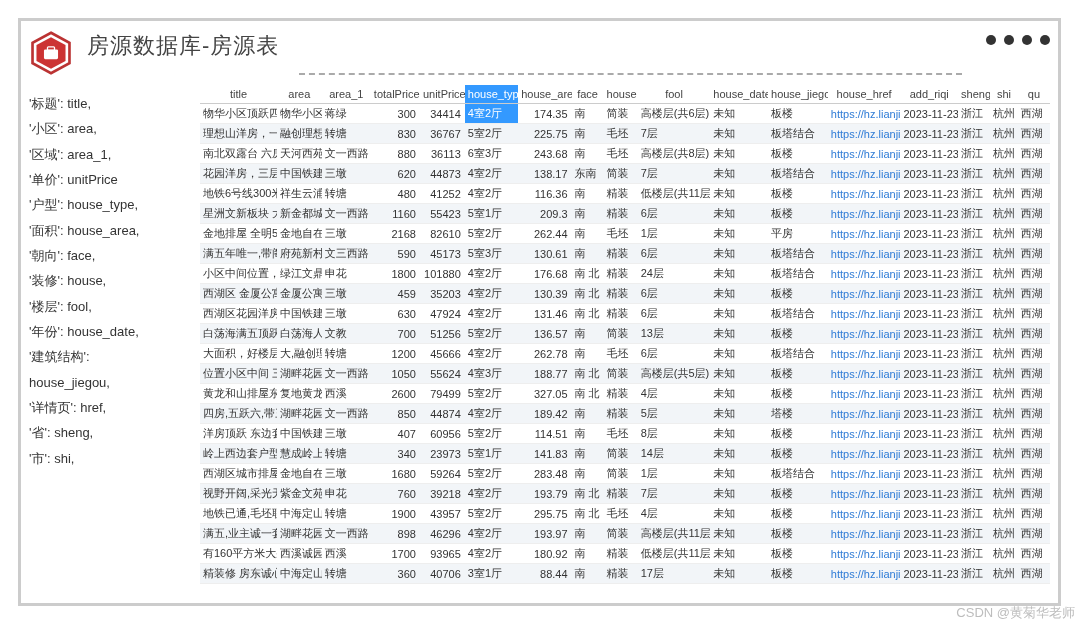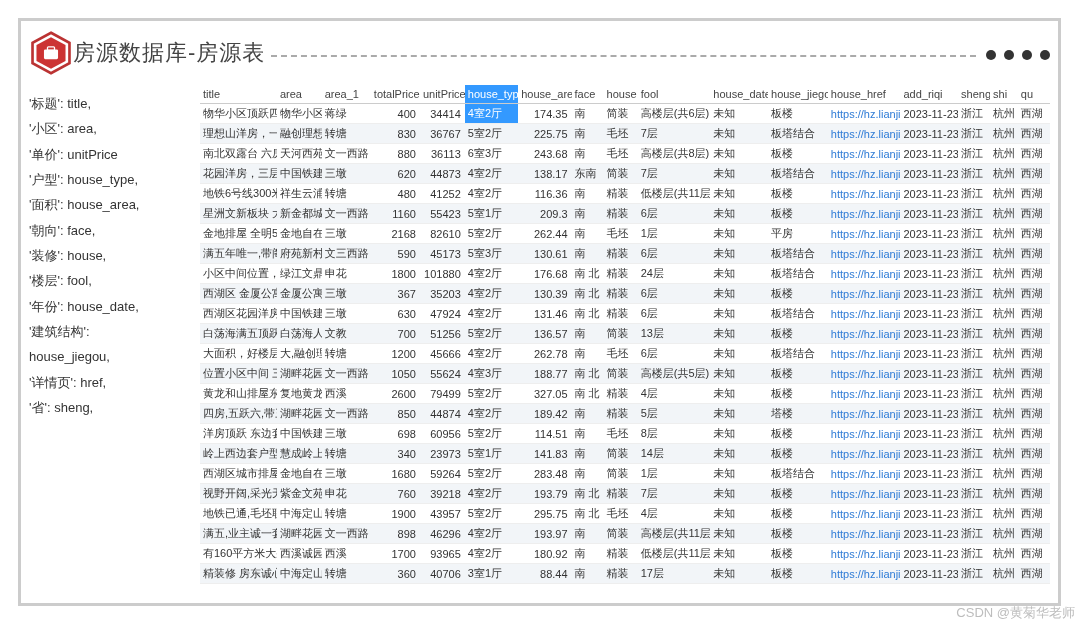--- a/index.html
+++ b/index.html
@@ -13,21 +13,21 @@
     }
     .outer-frame {
       border: 3px solid #ccc;
       width: 100%;
       height: 100%;
       position: relative;
       padding: 10px 8px;
     }
     .header-row {
       display: flex;
-      align-items: center;
+      gap: 14px;
       margin-bottom: 10px;
       position: relative;
     }
     .hex-icon {
       width: 44px;
       height: 44px;
       position: relative;
       flex-shrink:0;
     }
     .hex-icon svg { width:100%; height:100%; }
@@ -69,21 +69,21 @@
       flex:1;
       overflow:hidden;
       font-size: 11px;
     }
     table {
       border-collapse: collapse;
       width: 100%;
       table-layout: fixed;
     }
     th {
-      text-align:left;
+      text-align:center;
       font-weight: normal;
       color:#444;
       padding: 3px 3px;
       border-bottom:1px solid #ccc;
       white-space: nowrap;
       overflow:hidden;
       text-overflow: clip;
       background:#fff;
     }
     th.sel-col { background:#3399ff; color:#fff; }
@@ -129,31 +129,33 @@
         <div class="dot"></div>
         <div class="dot"></div>
     </div>
   </div>
 
   <div class="content">
 
     <div class="legend" id="legend">
         <div>'标题': title,</div>
         <div>'小区': area,</div>
+        <div>'区域': area_1,</div>
         <div>'单价': unitPrice</div>
         <div>'户型': house_type,</div>
         <div>'面积': house_area,</div>
         <div>'朝向': face,</div>
         <div>'装修': house,</div>
         <div>'楼层': fool,</div>
         <div>'年份': house_date,</div>
         <div>'建筑结构':</div>
         <div>house_jiegou,</div>
         <div>'详情页': href,</div>
         <div>'省': sheng,</div>
+        <div>'市': shi,</div>
       </div>
 
     <div class="table-wrap">
       <table>
         <colgroup id="colg">
             <col style="width: 72px;">
             <col style="width: 42px;">
             <col style="width: 46px;">
             <col style="width: 46px;">
             <col style="width: 42px;">
@@ -189,21 +191,21 @@
               <th>sheng</th>
               <th>shi</th>
               <th>qu</th>
             </tr>
           </thead>
         <tbody id="tbod">
             <tr>
               <td>物华小区顶跃四居室 户型方</td>
               <td>物华小区</td>
               <td>蒋绿</td>
-              <td class="num">400</td>
+              <td class="num">300</td>
               <td class="num">34414</td>
               <td class="sel-cell">4室2厅</td>
               <td class="num">174.35</td>
               <td>南</td>
               <td>简装</td>
               <td>高楼层(共6层)</td>
               <td>未知</td>
               <td>板楼</td>
               <td class="link">https://hz.lianjia</td>
               <td>2023-11-23</td>
@@ -360,21 +362,21 @@
               <td class="link">https://hz.lianjia</td>
               <td>2023-11-23</td>
               <td>浙江</td>
               <td>杭州</td>
               <td>西湖</td>
             </tr>
             <tr class="alt">
               <td>西湖区 金厦公寓 全新未入</td>
               <td>金厦公寓</td>
               <td>三墩</td>
-              <td class="num">367</td>
+              <td class="num">459</td>
               <td class="num">35203</td>
               <td>4室2厅</td>
               <td class="num">130.39</td>
               <td>南 北</td>
               <td>精装</td>
               <td>6层</td>
               <td>未知</td>
               <td>板楼</td>
               <td class="link">https://hz.lianjia</td>
               <td>2023-11-23</td>
@@ -493,21 +495,21 @@
               <td class="link">https://hz.lianjia</td>
               <td>2023-11-23</td>
               <td>浙江</td>
               <td>杭州</td>
               <td>西湖</td>
             </tr>
             <tr>
               <td>洋房顶跃 东边套 得房率高</td>
               <td>中国铁建西湖</td>
               <td>三墩</td>
-              <td class="num">698</td>
+              <td class="num">407</td>
               <td class="num">60956</td>
               <td>5室2厅</td>
               <td class="num">114.51</td>
               <td>南</td>
               <td>毛坯</td>
               <td>8层</td>
               <td>未知</td>
               <td>板楼</td>
               <td class="link">https://hz.lianjia</td>
               <td>2023-11-23</td>

